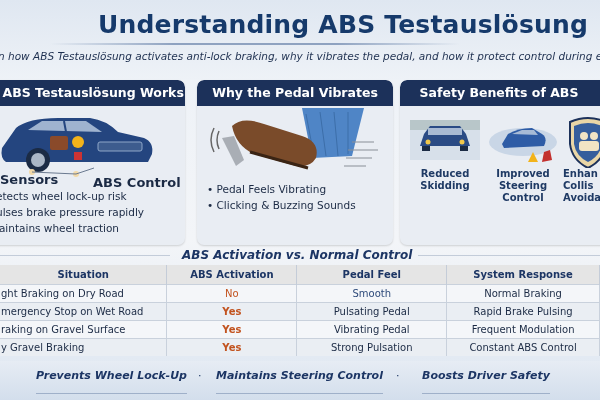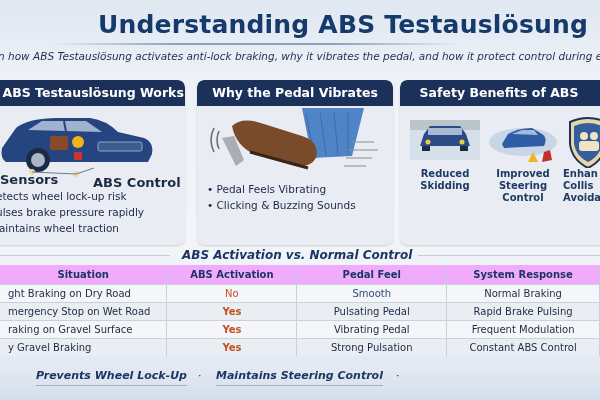--- a/index.html
+++ b/index.html
@@ -48,34 +48,34 @@
     position: absolute; top: 248px; left: 182px;
     font-size: 12px; font-weight: bold; font-style: italic; color: #1c3564; white-space: nowrap;
   }
   .sec-rule-l { position: absolute; top: 255px; left: 0; width: 170px; height: 1px; background: #c3ccd9; }
   .sec-rule-r { position: absolute; top: 255px; left: 418px; width: 182px; height: 1px; background: #c3ccd9; }
   table.cmp {
     position: absolute; top: 265px; left: 0; width: 600px;
     border-collapse: collapse; font-size: 10px;
   }
   table.cmp th {
-    background: #f0abfc; color: #1c3564; font-weight: bold; height: 19px;
+    background: #e5e5e5; color: #1c3564; font-weight: bold; height: 19px;
     border-right: 1px solid #c4ccd8;
   }
   table.cmp td {
     height: 18px; text-align: center; border-top: 1px solid #c9d1dc;
     border-right: 1px solid #c9d1dc; color: #1b2a44; background: #f4f6f9;
   }
   table.cmp tr:nth-child(even) td { background: #eaeef3; }
-  table.cmp td.sit { text-align: left; padding-left: 8px; white-space: nowrap; }
+  table.cmp td.sit { text-align: left; padding-left: 1px; white-space: nowrap; }
   table.cmp td.act { color: #c2531f; font-weight: bold; }
   table.cmp td.smooth { color: #2d4a7a; }
   .c1 { width: 167px; } .c2 { width: 130px; margin-top: 11px; } .c3 { width: 150px; } .c4 { width: 153px; }
   .footer { position: absolute; top: 361px; left: 0; width: 600px; height: 39px; background: linear-gradient(180deg, #e6ecf4, #d3deec); }
-  .foot-item { position: absolute; top: 8px; font-size: 11px; font-weight: bold; font-style: italic; color: #1c3564; white-space: nowrap; padding-bottom: 3px; border-bottom: 1px solid #9fb0c9; }
+  .foot-item { position: absolute; top: 8px; font-size: 11px; font-weight: bold; font-style: italic; color: #1c3564; white-space: nowrap; padding-bottom: 11px; border-bottom: 1px solid #9fb0c9; }
   .foot-dot { position: absolute; top: 8px; font-size: 11px; color: #1c3564; }
   svg { position: absolute; }
 </style>
 </head>
 <body>
 
 <div class="title">Understanding ABS Testauslösung</div>
 <div class="title-rule"></div>
 <div class="subtitle">n how ABS Testauslösung activates anti-lock braking, why it vibrates the pedal, and how it protect control during emerge</div>
 
@@ -191,13 +191,14 @@
       <td>Constant ABS Control</td>
     </tr>
   </tbody>
 </table>
 
 <div class="footer">
   <span class="foot-item" style="left:36px">Prevents Wheel Lock-Up</span>
   <span class="foot-dot" style="left:198px">·</span>
   <span class="foot-item" style="left:216px">Maintains Steering Control</span>
   <span class="foot-dot" style="left:396px">·</span>
+  <span class="foot-item" style="left:422px">Boosts Driver Safety</span>
 </div>
 
 </body></html>

